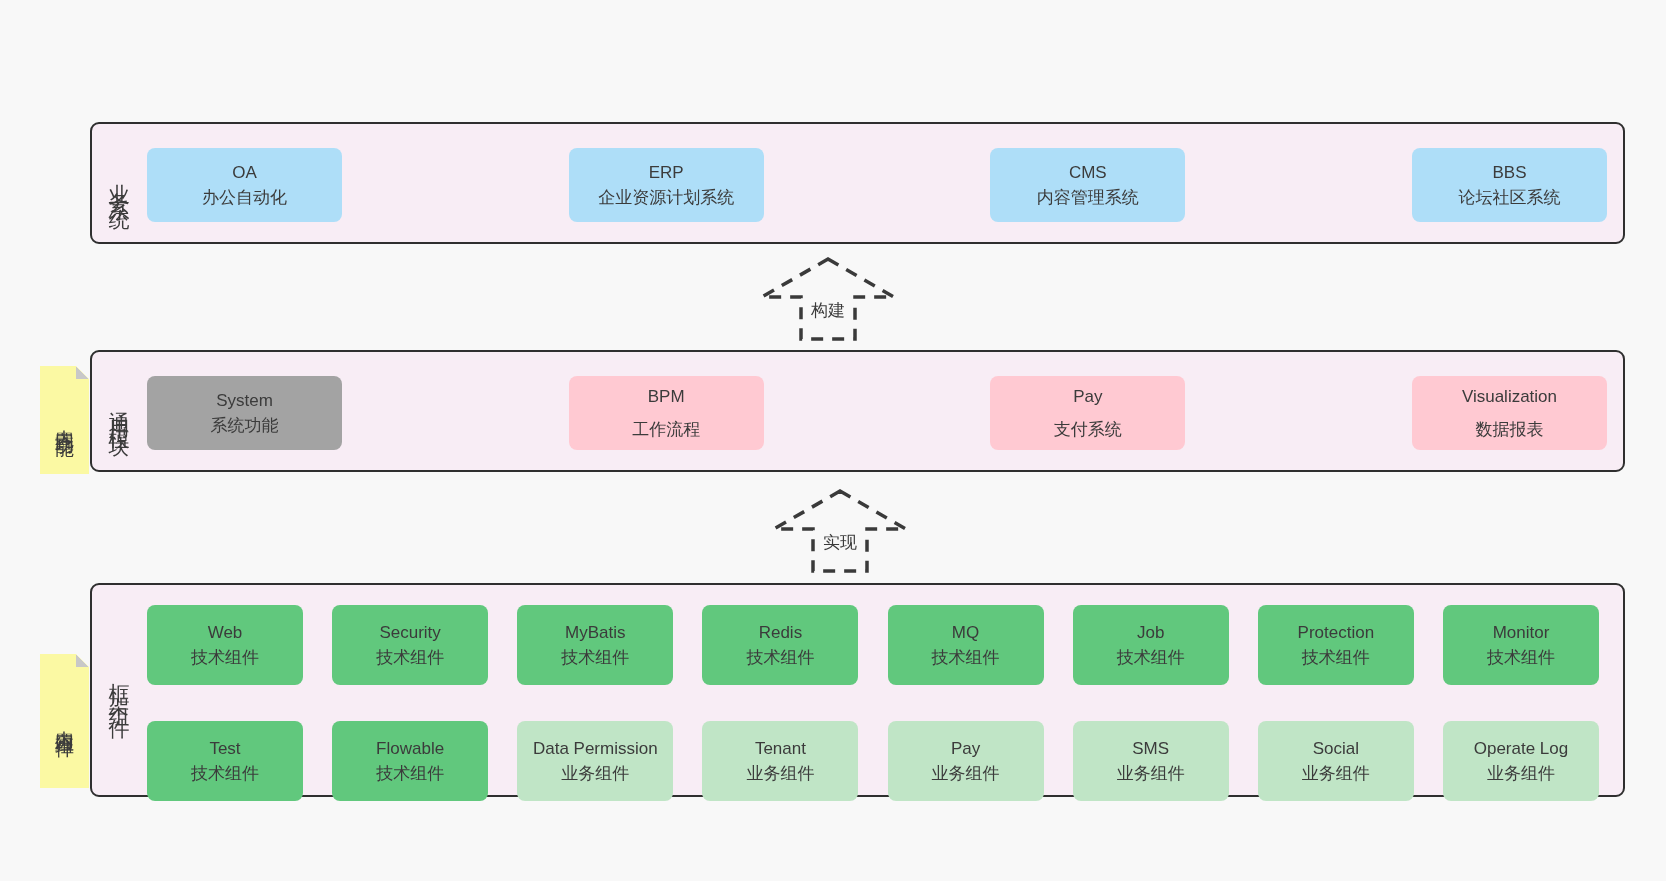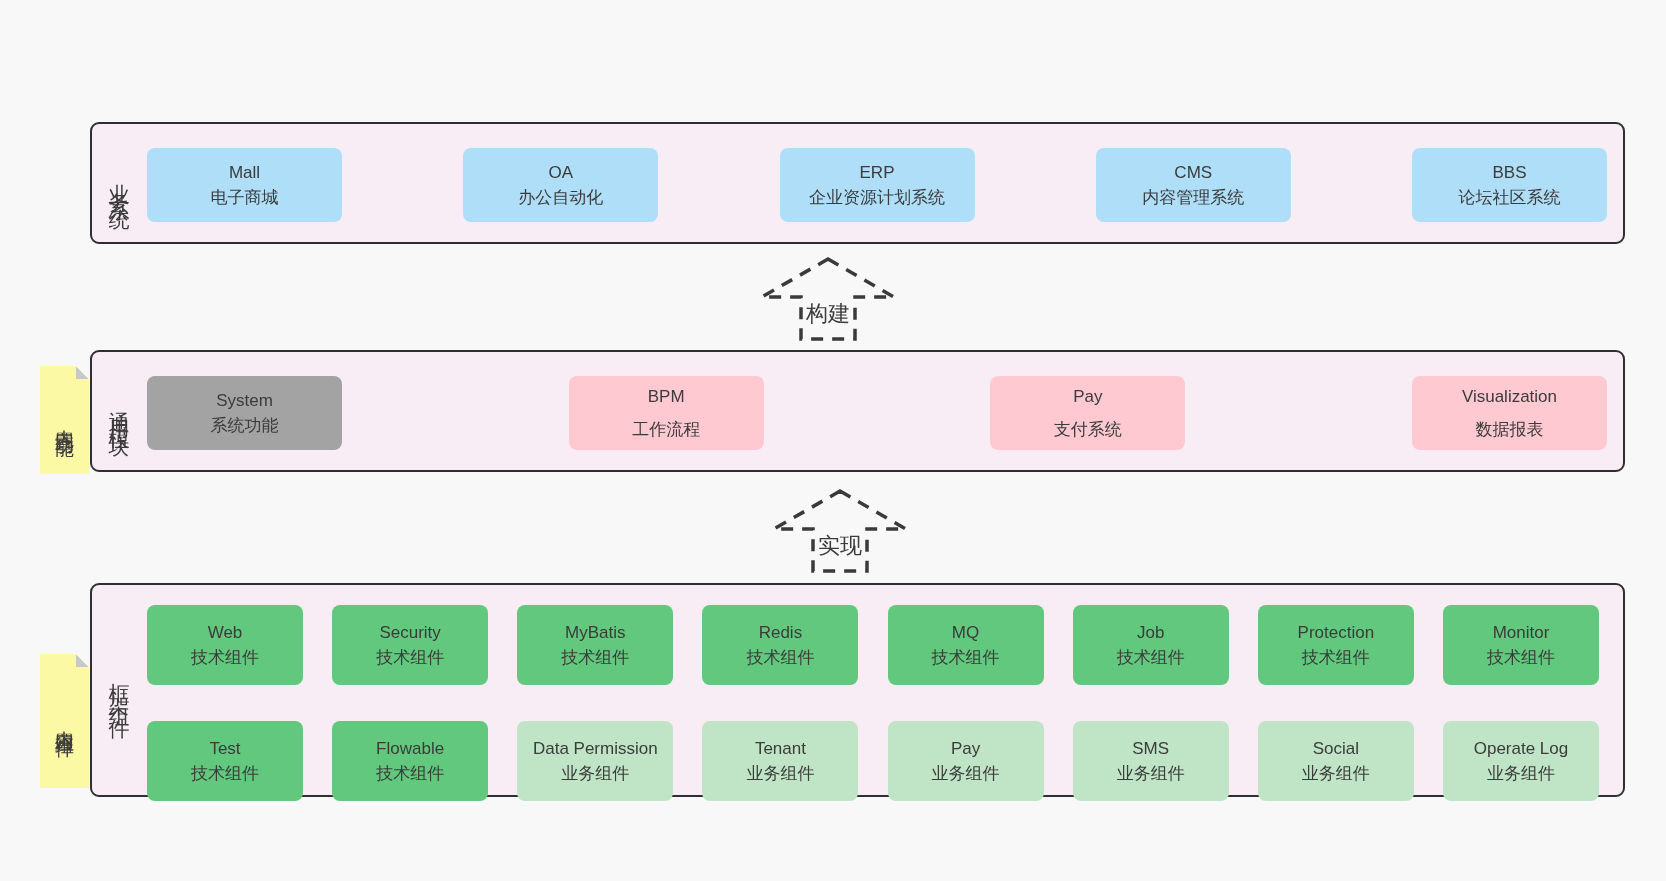--- a/index.html
+++ b/index.html
@@ -58,33 +58,29 @@
   .sticky .txt{
     writing-mode:vertical-rl;text-orientation:upright;
     font-size:19px;letter-spacing:3px;white-space:nowrap;
   }
   .arrow{position:absolute;width:140px;height:86px;}
   #arrow-build{left:758px;top:256px;}
   #arrow-implement{left:770px;top:488px;}
   .arrow svg{position:absolute;left:0;top:0;}
   .arrow .lbl{
     position:absolute;left:50%;top:43px;transform:translateX(-50%);
-    font-size:22px;padding:0 2px;white-space:nowrap;
+    font-size:17px;padding:0 2px;white-space:nowrap;
   }
 </style>
 </head>
 <body>
 
 <div class="band" id="band-business">
   <div class="band-label sp8">业务系统</div>
   <div class="row6">
-    <div class="box blue">
-      <div>Mall</div>
-      <div>电子商城</div>
-    </div>
     <div class="box blue">
       <div>OA</div>
       <div>办公自动化</div>
     </div>
     <div class="box blue">
       <div>ERP</div>
       <div>企业资源计划系统</div>
     </div>
     <div class="box blue">
       <div>CMS</div>

